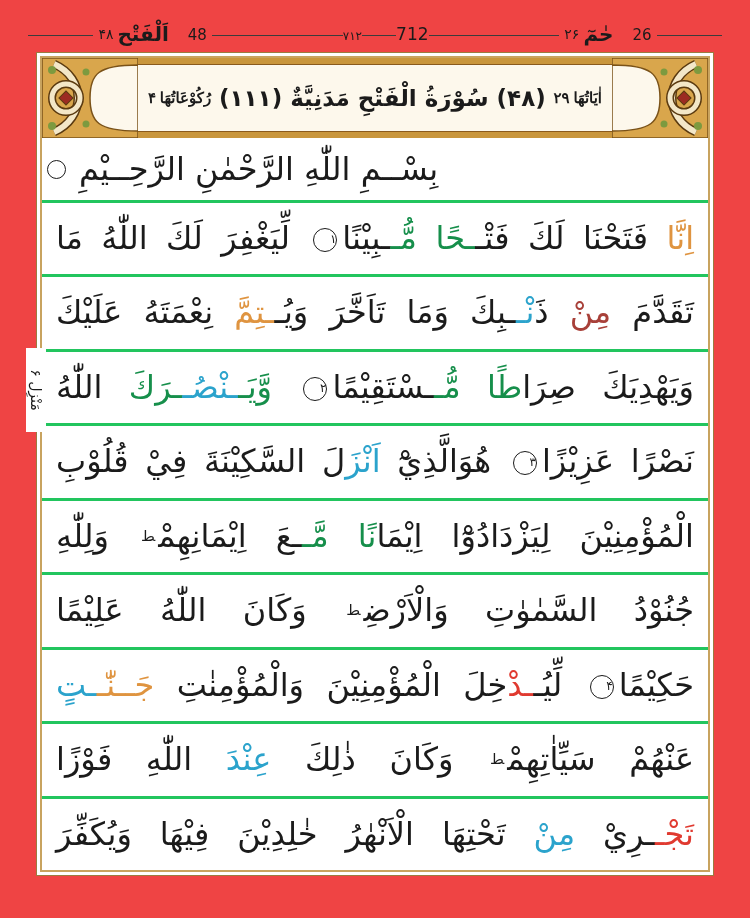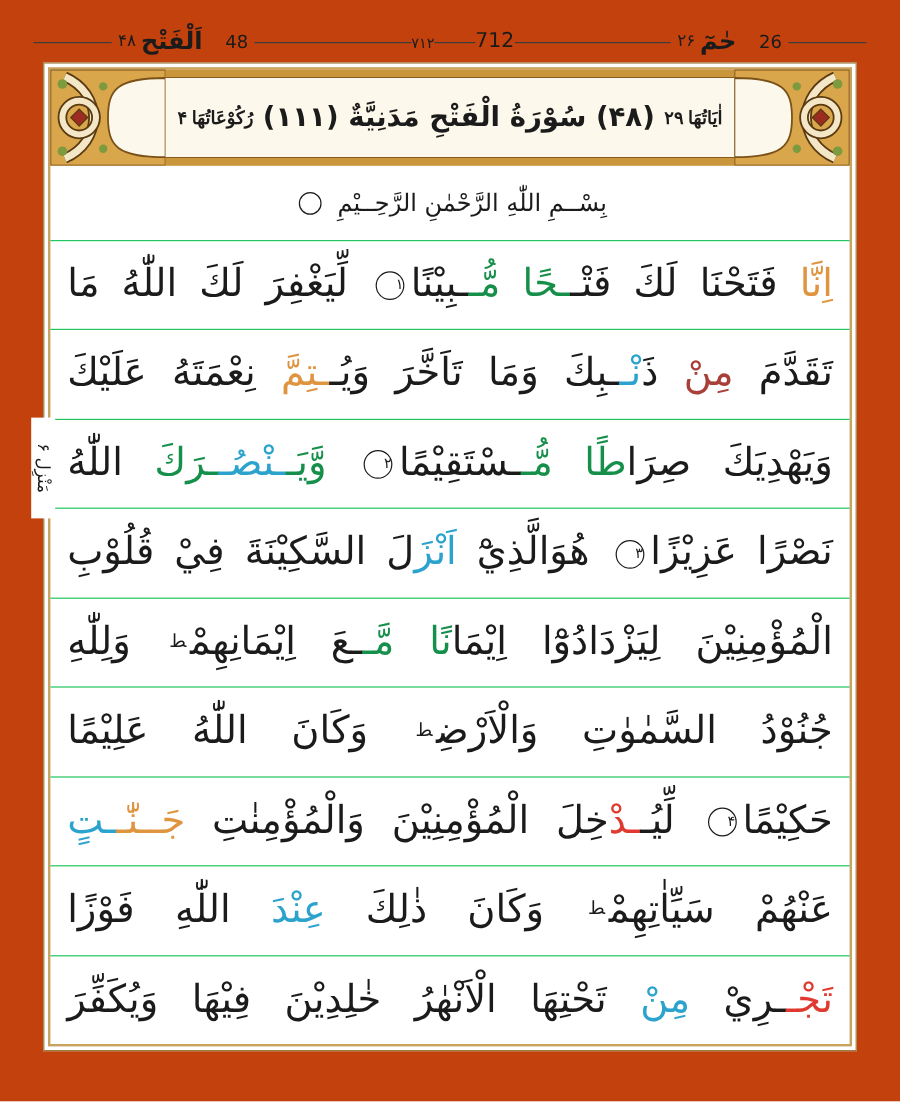--- a/index.html
+++ b/index.html
@@ -1,16 +1,16 @@
 <!DOCTYPE html>
 <html lang="ar"><head>
 <meta charset="utf-8">
 <style>
   html,body{margin:0;padding:0;background:#ffffff;}
-  .page{position:relative;width:750px;height:918px;background:#c2410c;overflow:hidden;
+  .page{position:relative;width:750px;height:918px;background:#ef4444;overflow:hidden;
         font-family:"DejaVu Sans",sans-serif;color:#1b1b1b;}
 
   
   .top-strip{position:absolute;top:12px;left:28px;right:28px;height:32px;
              display:flex;align-items:flex-end;direction:ltr;}
   .h-line{height:0;border-top:1.6px solid #3c3c3c;margin-bottom:8px;}
   .fl1{flex:1.1}.fl2{flex:2.2}.fls{width:34px}
   .cluster{display:flex;align-items:flex-end;gap:4px;padding:0 5px;white-space:nowrap;}
   .num-u{font-size:14px;margin-bottom:2px;}
   .num-w{font-size:15px;margin-left:15px;}
@@ -30,26 +30,26 @@
   .corner svg{display:block;width:100%;height:100%;}
   .band-center{flex:1;position:relative;
      background:linear-gradient(#c9963c 0 6px,#8a5a1c 6px 7px,#fdf8ec 7px calc(100% - 7px),
                 #8a5a1c calc(100% - 7px) calc(100% - 6px),#c9963c calc(100% - 6px));}
   .band-texts{position:absolute;inset:7px 2px;display:flex;direction:rtl;
               align-items:center;justify-content:space-between;padding:0 8px;}
   .band-side{font-size:15px;font-weight:bold;white-space:nowrap;font-family:Liberation Serif, serif;}
   .band-title{font-size:23px;font-weight:bold;white-space:nowrap;}
 
   
-  .bismillah{flex:0 0 62px;display:flex;align-items:center;justify-content:center;
-             direction:rtl;font-size:20px;gap:8px;}
+  .bismillah{flex:0 0 62px;display:flex;align-items:center;justify-content:flex-end;
+             direction:rtl;font-size:32px;gap:8px;}
 
   
   .lines{flex:1;display:flex;flex-direction:column;}
-  .t-line{flex:1;border-top:1px solid #22c55e;direction:rtl;
+  .t-line{flex:1;border-top:3px solid #22c55e;direction:rtl;
           font-size:32px;line-height:71px;padding:0 14px;
           text-align:justify;text-align-last:justify;white-space:nowrap;overflow:hidden;}
   .ayah{display:inline-block;width:22px;height:22px;border:1.6px solid #1b1b1b;
         border-radius:50%;font-size:12px;line-height:21px;text-align:center;
         vertical-align:middle;margin:0 5px;background:#fff;}
   .ayah.empty{width:17px;height:17px;}
   .waqf{font-size:15px;vertical-align:6px;margin:0 3px;}
 
   
   .manzil{position:absolute;left:-6px;top:380px;width:76px;text-align:center;

